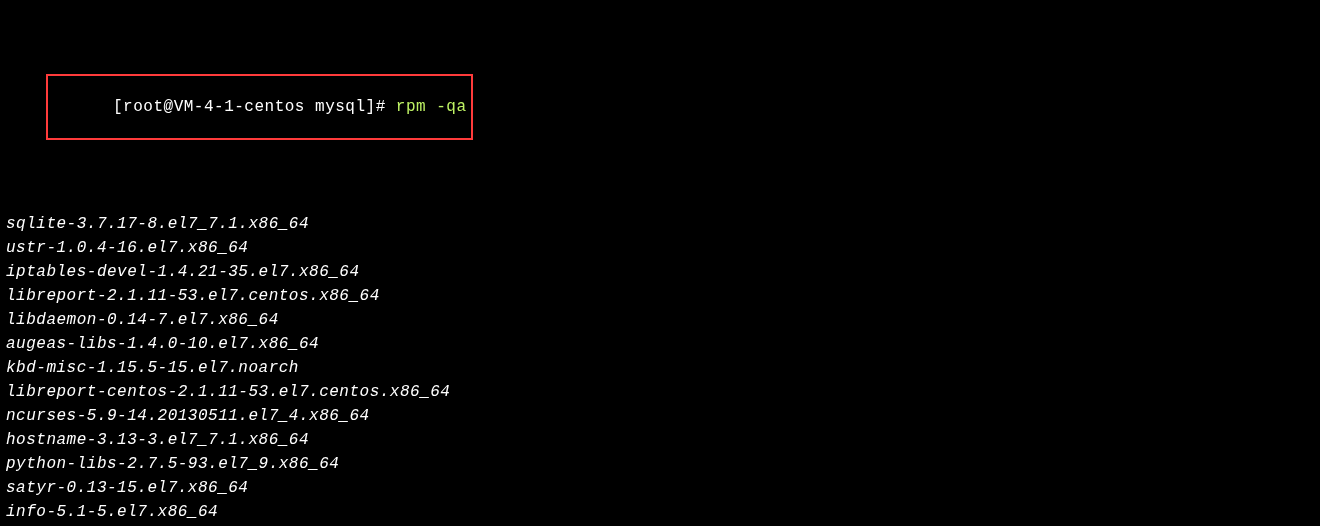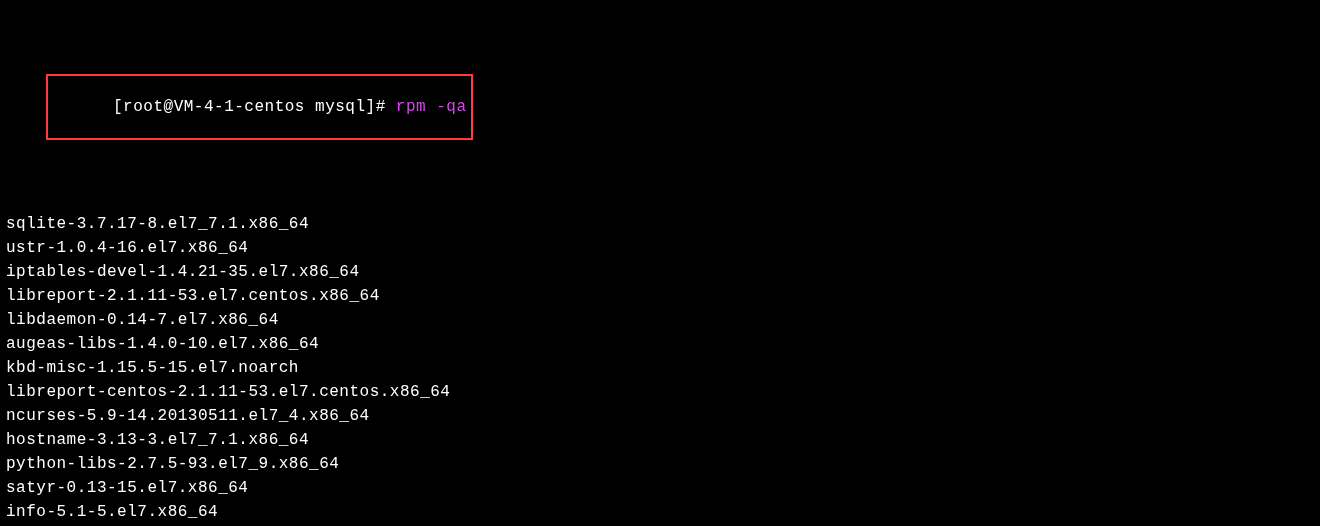--- a/index.html
+++ b/index.html
@@ -25,24 +25,25 @@
   .highlight-box {
     border: 2px solid #ff3b3b;
     padding: 0 4px;
     display: inline-block;
     line-height: 1.3;
   }
   .prompt {
     color: #ffffff;
   }
   .command {
-    color: #d946ef;
+    color: #bef264;
   }
   .output-line {
     color: #ffffff;
+    font-style: italic;
   }
 </style>
 </head>
 <body>
 
 <div class="terminal">
   <div>
     <span class="highlight-box">
       <span class="prompt">[root@VM-4-1-centos mysql]# </span><span class="command">rpm -qa</span>
     </span>

